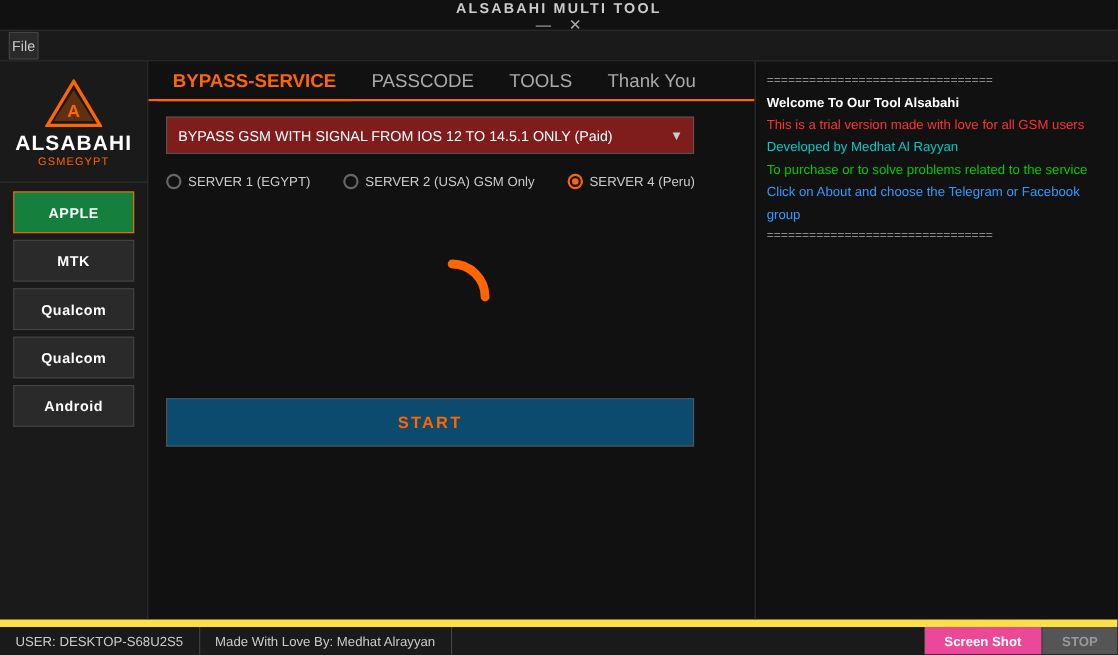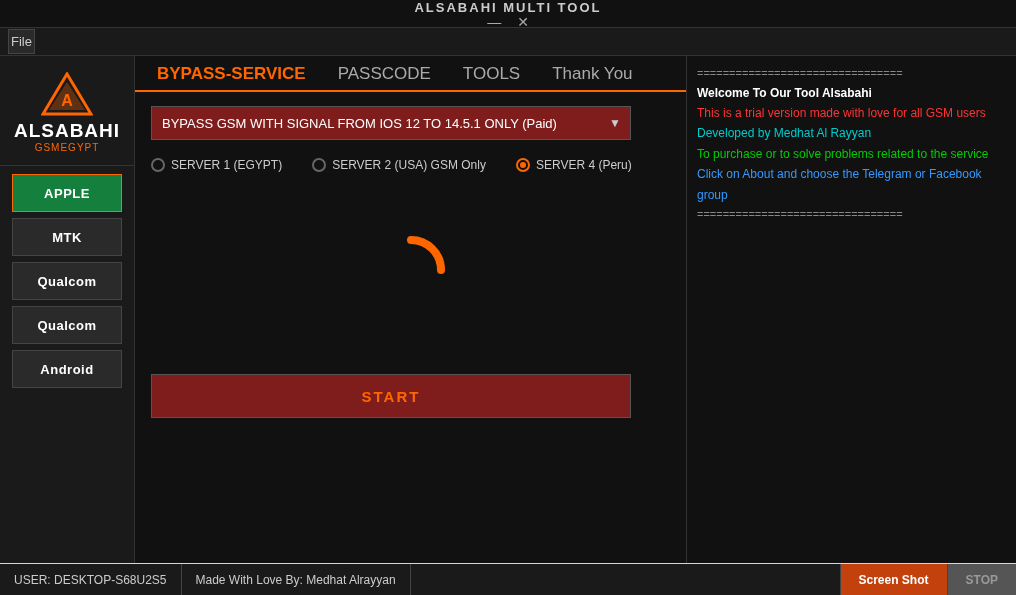--- a/index.html
+++ b/index.html
@@ -245,28 +245,28 @@
     }
     .spinner-arc {
       width: 80px;
       height: 80px;
     }
 
     
     #start-btn {
       width: 480px;
       height: 44px;
-      background: #7f1d1d;
+      background: #0c4a6e;
       border: 1px solid #555;
       color: #ff6600;
       font-size: 15px;
       font-weight: bold;
       letter-spacing: 2px;
       cursor: pointer;
-      margin-top: 24px;
+      margin-top: 12px;
       display: block;
     }
 
     
     #right-panel {
       width: 330px;
       background: #111;
       border-left: 1px solid #333;
       padding: 8px 10px;
       font-size: 12px;
@@ -276,39 +276,39 @@
     .right-line-white { color: #fff; font-weight: bold; }
     .right-line-red { color: #ff3333; }
     .right-line-cyan { color: #00cccc; }
     .right-line-green { color: #00cc00; }
     .right-line-blue { color: #3399ff; }
 
     
     #statusbar {
       height: 32px;
       background: #1a1a1a;
-      border-top: 1px solid #fde047;
+      border-top: 7px solid #fde047;
       display: flex;
       align-items: center;
       font-size: 12px;
       color: #ccc;
     }
     .status-segment {
       padding: 0 14px;
       border-right: 1px solid #444;
       height: 100%;
       display: flex;
       align-items: center;
       white-space: nowrap;
     }
     .status-spacer { flex: 1; }
     .status-btn {
       height: 100%;
       padding: 0 18px;
-      background: #c2410c;
+      background: #ec4899;
       border: none;
       border-left: 1px solid #444;
       color: #fff;
       font-size: 12px;
       cursor: pointer;
       font-weight: bold;
     }
     .status-btn.stop-btn {
       background: #555;
       color: #999;

